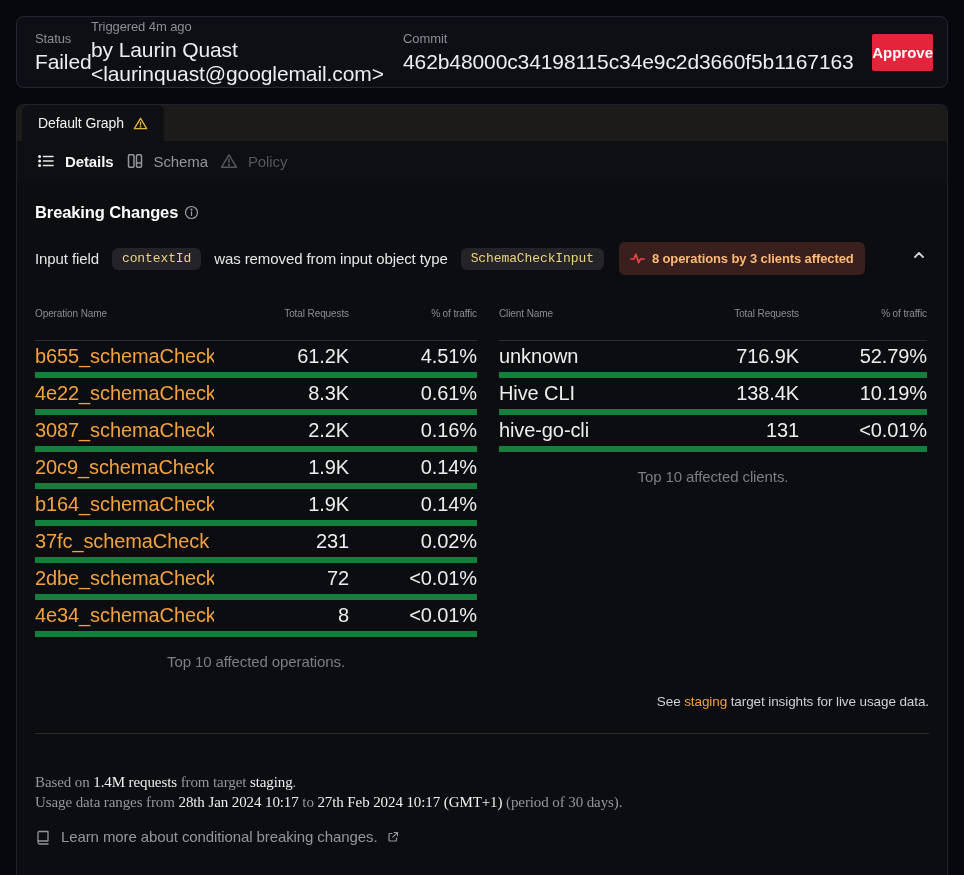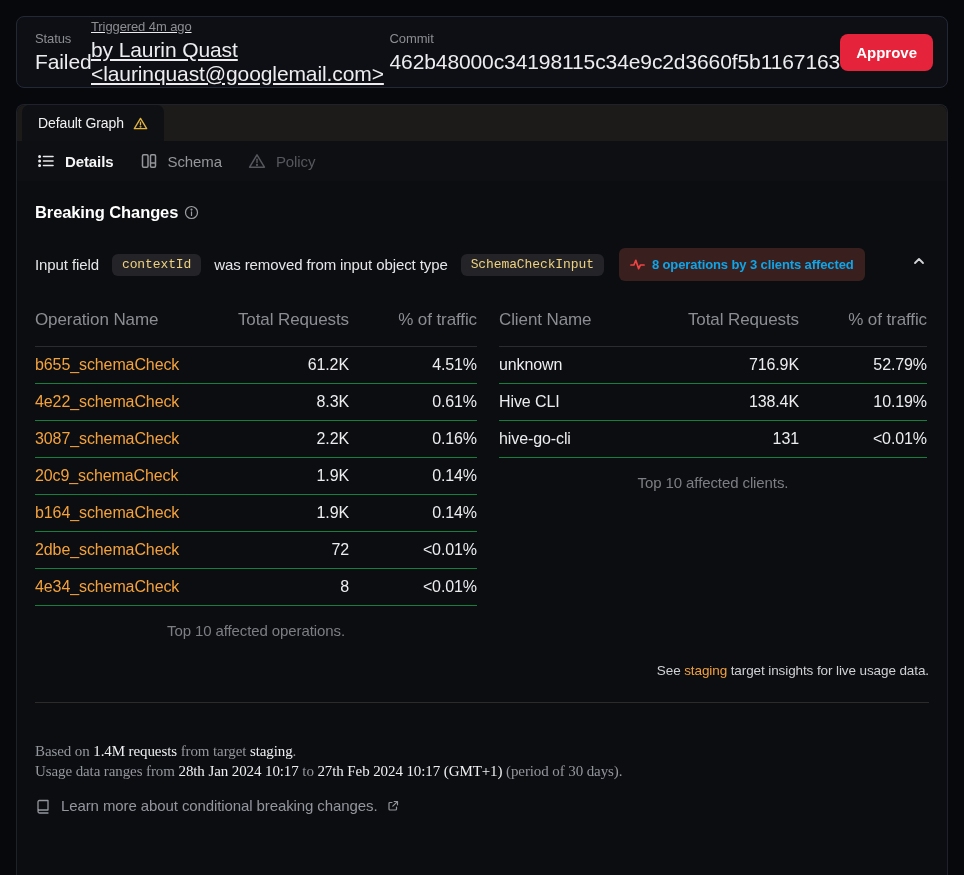--- a/index.html
+++ b/index.html
@@ -14,92 +14,92 @@
 
   
   .topbar {
     margin:16px 16px 0; height:72px;
     background:#0d0f15; border:1px solid #242836; border-radius:8px;
     display:flex; align-items:center; padding:0 14px 0 18px;
   }
   .tcol .lbl { font-size:13px; color:#8b8d93; margin-bottom:4px; }
   .tcol .val { font-size:21px; color:#ededef; }
   .tcol-status { width:56px; }
-  .tcol-trig { width:312px;text-decoration:underline; }
+  .tcol-trig { width:312px; }
   .tcol-commit { flex:1; }
   .approve-btn {
     border:none; cursor:pointer;
     background:#e5243b; color:#fff;
     font-family:inherit; font-size:15px; font-weight:700;
-    padding:10px 16px; border-radius:8px;
+    padding:10px 0; border-radius:2px;
   }
 
   
   .card {
     margin:16px 16px 0; min-height:771px;
     background:#0b0d11;
     border:1px solid #1f222b; border-bottom:none;
     border-radius:8px 8px 0 0;
   }
   .tabstrip {
     height:36px; background:#1c1b19; border-radius:8px 8px 0 0;
     display:flex; padding-left:5px;
   }
   .graph-tab {
     background:#0e1013; border-radius:7px 7px 0 0;
     display:flex; align-items:center; gap:9px; padding:0 16px;
     font-size:14px; color:#f2f2f3; cursor:pointer;
   }
   .subnav {
     height:40px; background:#0e0f13;
-    display:flex; align-items:center; gap:26px; padding:0 20px;
+    display:flex; align-items:center; gap:12px; padding:0 20px;
     font-size:15px;
   }
   .nav-item { display:flex; align-items:center; gap:10px; cursor:pointer; }
   .nav-item.active { color:#f5f5f6; font-weight:600; }
   .nav-item.muted { color:#95969b; }
   .nav-item.dim { color:#55575e; }
 
   .content { padding:22px 18px 0; }
 
   .section-title { display:flex; align-items:center; gap:6px; }
   .section-title h2 { margin:0; font-size:16.5px; font-weight:700; color:#fff; }
 
   
   .change-row {
-    margin-top:26px; position:relative; padding-right:44px;
+    margin-top:20px; position:relative; padding-right:44px;
     display:flex; align-items:center; gap:13px;
     font-size:15px; color:#e7e7ea; flex-wrap:nowrap;
   }
   .pill {
     background:#242428; border-radius:6px; padding:3px 10px 4px;
     font-family:"Liberation Mono","DejaVu Sans Mono",monospace;
     font-size:13px; color:#eed27f; white-space:nowrap;
   }
   .affected-badge {
     margin-left:2px; background:#39201e; border-radius:6px; padding:9px 11px;
     display:flex; align-items:center; gap:7px;
-    font-size:13px; font-weight:700; color:#0ea5e9; white-space:nowrap;
+    font-size:13px; font-weight:700; color:#fdba74; white-space:nowrap;
   }
   .chev-btn {
     position:absolute; right:0; top:3px; cursor:pointer;
     background:none; border:none; padding:2px; line-height:0;
   }
 
   
   .tables { display:flex; gap:22px; margin-top:30px; }
   .tbl-ops { width:442px; } .tbl-clients { width:428px; }
   .thead {
     display:flex; align-items:center; height:36px;
-    color:#8b8d93; font-size:17px; font-weight:400;
+    color:#8b8d93; font-size:10px; font-weight:400;
     border-bottom:1px solid #2a2c31; padding-bottom:18px;
   }
   .trow {
     display:flex; align-items:center; height:37px;
-    border-bottom:1px solid #15803d; font-size:16px; color:#ededef;justify-content:flex-end;
+    border-bottom:6px solid #15803d; font-size:20px; color:#ededef;justify-content:flex-end;
   }
   .trow:last-child { border-bottom:none; }
   .c-name { flex:1; text-align:left; overflow:hidden; white-space:nowrap; }
   .c-req  { width:135px; text-align:right; }
   .c-pct  { width:128px; text-align:right; }
   .op-link { color:#f4a23c; text-decoration:none; cursor:pointer; }
   .tbl-caption { margin-top:16px; text-align:center; color:#7c7e84; font-size:15px; }
 
   .see-note { margin-top:24px; text-align:right; font-size:13.5px; color:#cfd0d3; }
   .see-note a { color:#f4a23c; text-decoration:none; cursor:pointer; }
@@ -244,20 +244,25 @@
         </div>
         <div class="trow">
           <span class="c-name"><a class="op-link">20c9_schemaCheck</a></span>
           <span class="c-req">1.9K</span>
           <span class="c-pct">0.14%</span>
         </div>
         <div class="trow">
           <span class="c-name"><a class="op-link">b164_schemaCheck</a></span>
           <span class="c-req">1.9K</span>
           <span class="c-pct">0.14%</span>
+        </div>
+        <div class="trow">
+          <span class="c-name"><a class="op-link">37fc_schemaCheck</a></span>
+          <span class="c-req">231</span>
+          <span class="c-pct">0.02%</span>
         </div>
         <div class="trow">
           <span class="c-name"><a class="op-link">2dbe_schemaCheck</a></span>
           <span class="c-req">72</span>
           <span class="c-pct">&lt;0.01%</span>
         </div>
         <div class="trow">
           <span class="c-name"><a class="op-link">4e34_schemaCheck</a></span>
           <span class="c-req">8</span>
           <span class="c-pct">&lt;0.01%</span>

